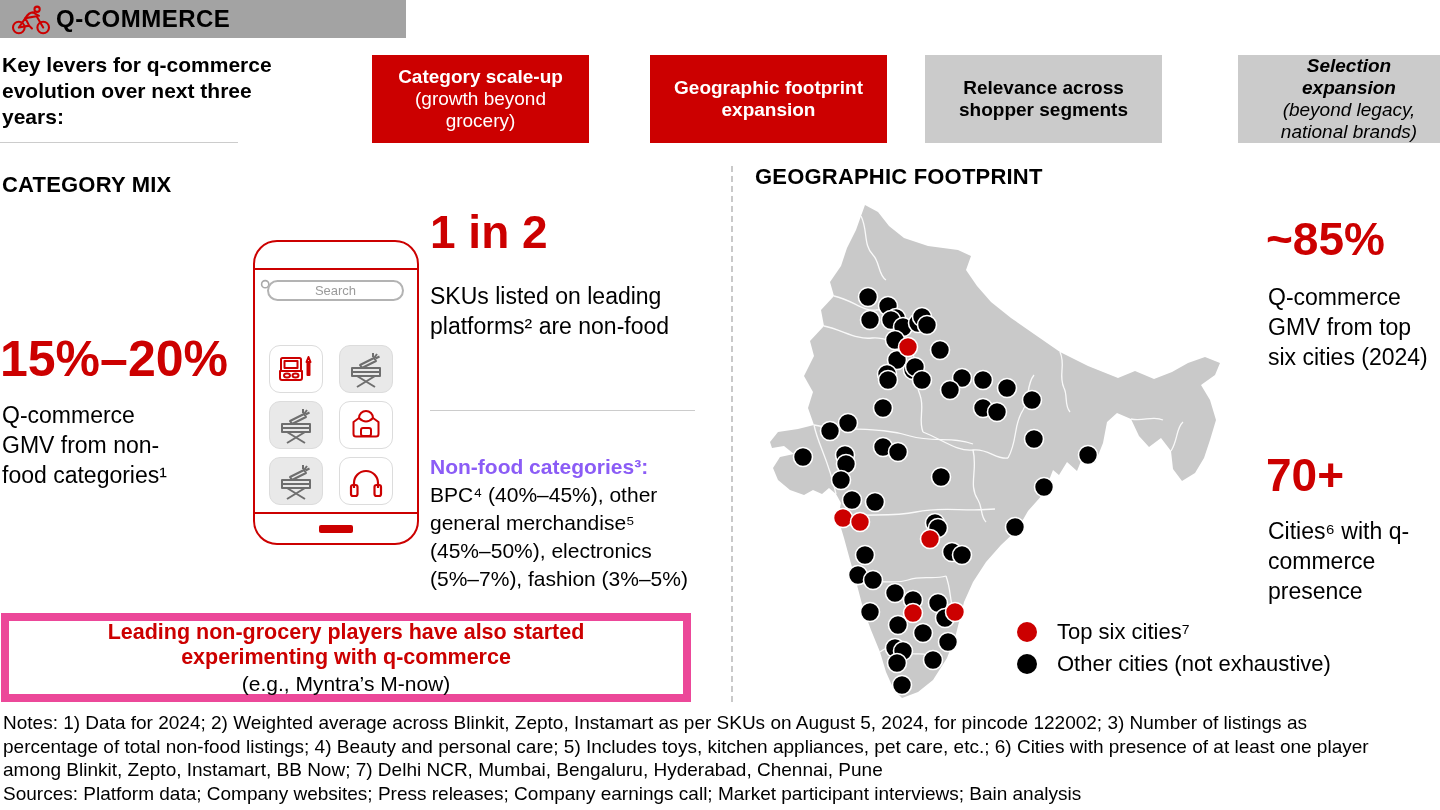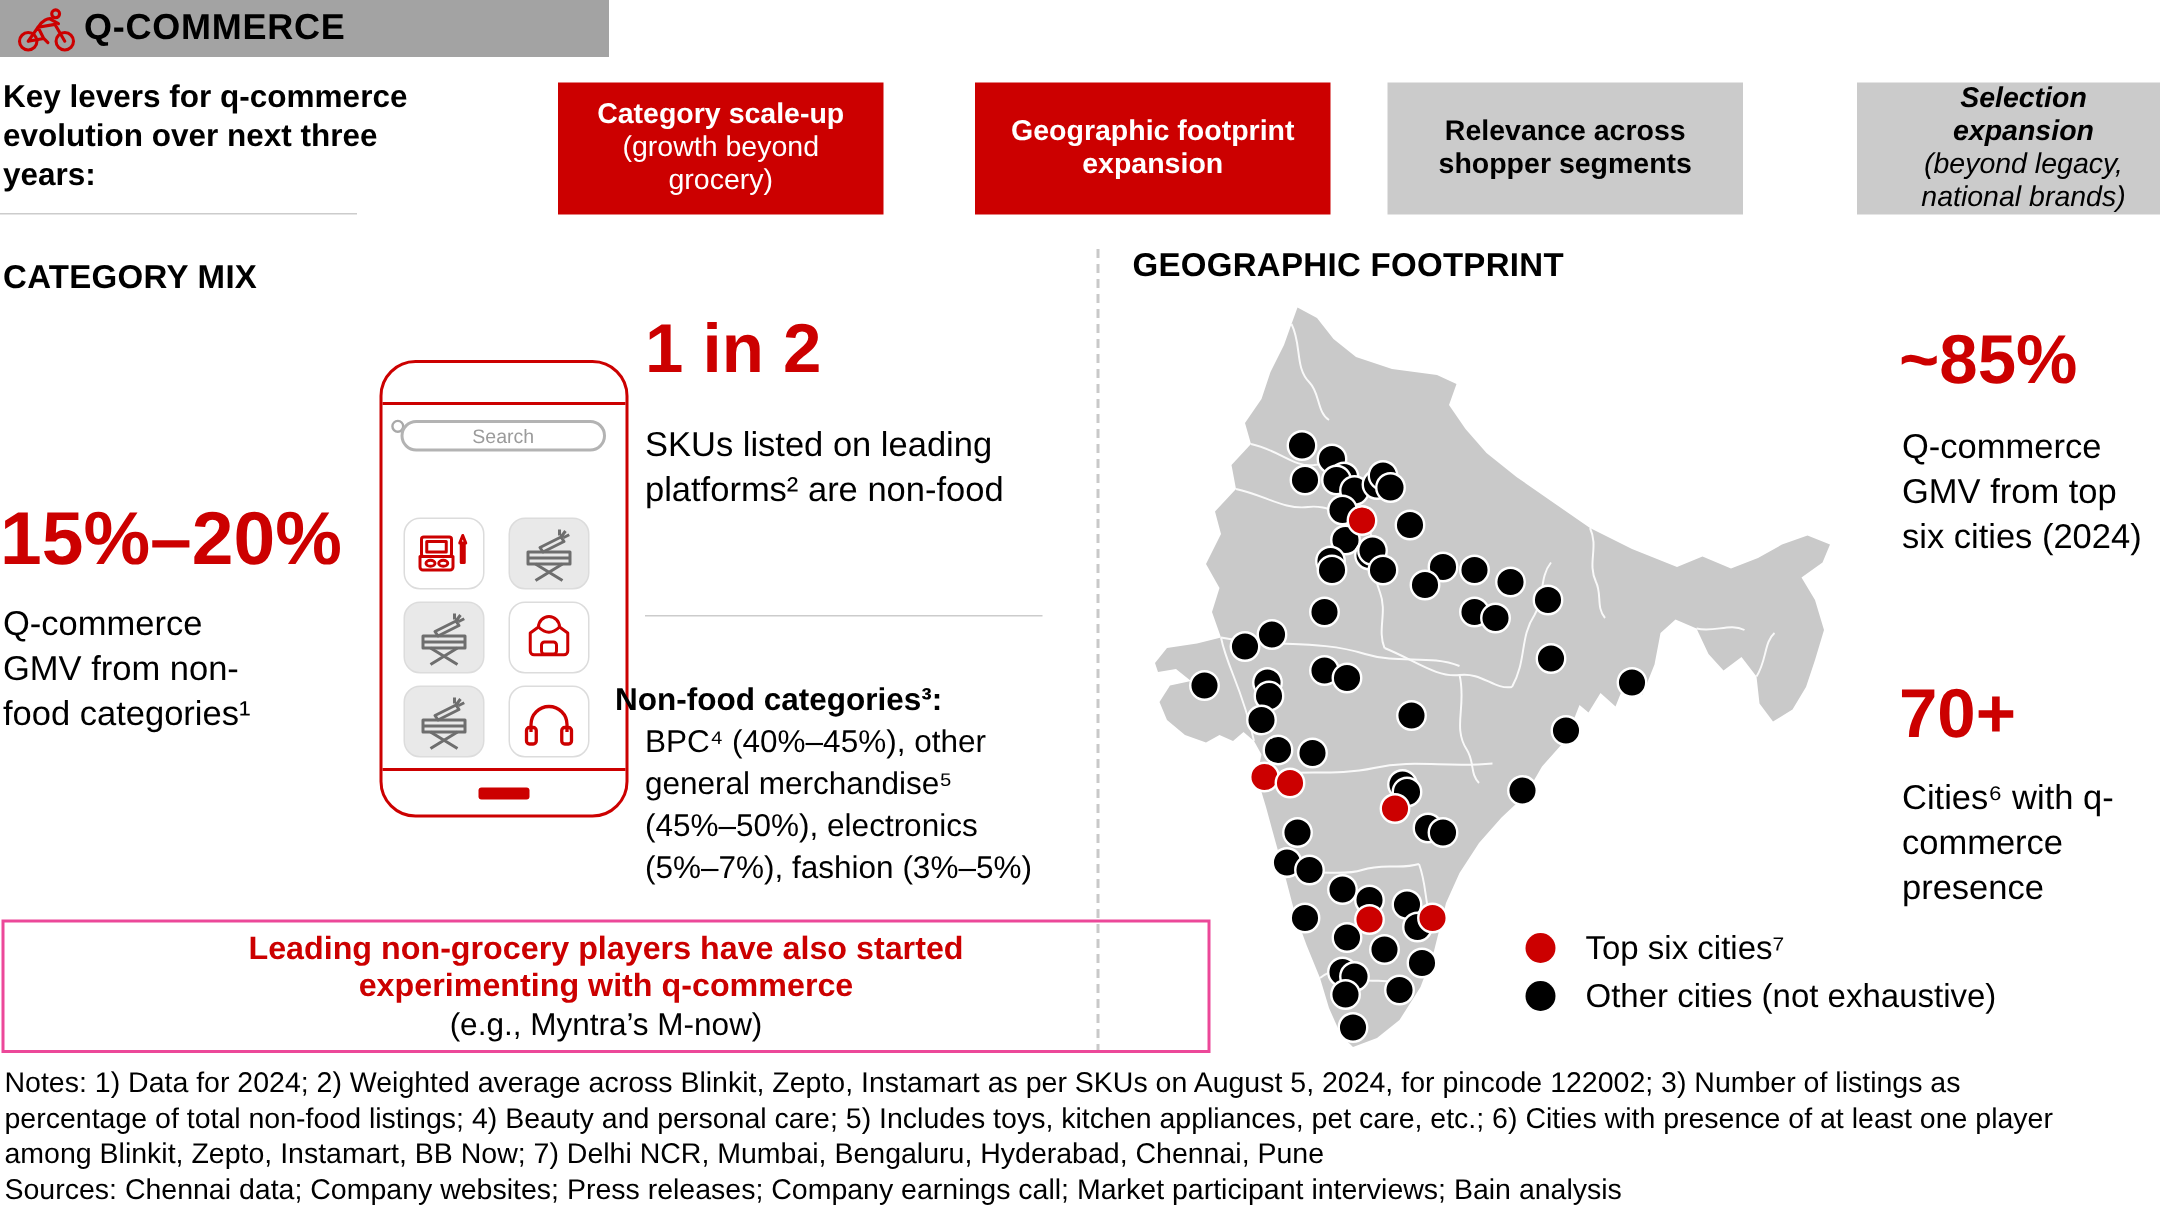--- a/index.html
+++ b/index.html
@@ -29,21 +29,21 @@
   .homebtn{position:absolute;left:50%;transform:translateX(-50%);bottom:10px;width:34px;height:8px;background:#cc0000;border-radius:2px;}
   .searchpill{position:absolute;left:12px;top:38px;width:137px;height:21px;border:2px solid #b3b3b3;border-radius:12px;
          box-sizing:border-box;color:#9b9b9b;font-size:13px;text-align:center;line-height:17px;background:#fff;}
   .mag{position:absolute;left:5px;top:37px;}
   .delivery{position:absolute;left:0;top:66px;width:100%;text-align:center;font-size:12.5px;font-weight:bold;line-height:15px;}
   .tile{position:absolute;width:54px;height:48px;border-radius:11px;box-sizing:border-box;
         display:flex;align-items:center;justify-content:center;}
   .tile.white{background:#fff;border:1.5px solid #dcdcdc;}
   .tile.grayt{background:#e9e9e9;border:1.5px solid #dcdcdc;}
   
-  .callout{left:1px;top:613px;width:806px;height:89px;border:2px solid #ec4899;box-sizing:border-box;
+  .callout{left:1px;top:613px;width:690px;height:89px;border:8px solid #ec4899;box-sizing:border-box;
            display:flex;flex-direction:column;align-items:center;justify-content:center;text-align:center;}
   .callout .r{color:#cc0000;font-weight:bold;font-size:21.5px;line-height:25px;width:560px;}
   .callout .b{font-size:21px;line-height:25px;margin-top:1px;}
   
   .legend-row{display:flex;align-items:center;}
   .swatch{width:20px;height:20px;border-radius:50%;margin-right:20px;flex:0 0 auto;}
   .legend-label{font-size:22px;}
   
   .notes{left:3px;top:711px;width:1436px;font-size:19px;line-height:23.5px;}
 </style>
@@ -151,21 +151,21 @@
       </svg>
     </div>
 
     <div class="phone-bottom"></div>
     <div class="homebtn"></div>
   </div>
 
   <div class="abs bigstat" style="left:430px;top:205px;font-size:46px;">1 in 2</div>
   <div class="abs label" style="left:430px;top:281px;width:255px;">SKUs listed on leading platforms² are non-food</div>
   <div class="abs hrule" style="left:430px;top:410px;width:265px;"></div>
-  <div class="abs" style="left:410px;top:455px;font-size:21px;font-weight:bold;color:#000000;">Non-food categories³:</div>
+  <div class="abs" style="left:430px;top:455px;font-size:21px;font-weight:bold;color:#8b5cf6;">Non-food categories³:</div>
   <div class="abs" style="left:430px;top:481px;width:258px;font-size:21px;line-height:28px;">BPC⁴ (40%–45%), other general merchandise⁵ (45%–50%), electronics (5%–7%), fashion (3%–5%)</div>
 
   <div class="abs callout">
     <div class="r">Leading non-grocery players have also started experimenting with q-commerce</div>
     <div class="b">(e.g., Myntra’s M-now)</div>
   </div>
 
   <svg class="abs" style="left:768px;top:200px;" width="460" height="500" viewBox="0 0 460 500">
     <path fill="#c9c9c9" stroke="none" d="
       M 97,5 L 110,12 L 121,26 L 136,38 L 160,46 L 190,50
@@ -282,16 +282,16 @@
   </div>
   <div class="abs legend-row" style="left:1017px;top:651px;">
     <span class="swatch" style="background: rgb(0, 0, 0);"></span>
     <span class="legend-label">Other cities (not exhaustive)</span>
   </div>
 
   <div class="abs notes">
     <div>Notes: 1) Data for 2024; 2) Weighted average across Blinkit, Zepto, Instamart as per SKUs on August 5, 2024, for pincode 122002; 3) Number of listings as</div>
     <div>percentage of total non-food listings; 4) Beauty and personal care; 5) Includes toys, kitchen appliances, pet care, etc.; 6) Cities with presence of at least one player</div>
     <div>among Blinkit, Zepto, Instamart, BB Now; 7) Delhi NCR, Mumbai, Bengaluru, Hyderabad, Chennai, Pune</div>
-    <div>Sources: Chennai data; Company websites; Press releases; Company earnings call; Market participant interviews; Bain analysis</div>
+    <div>Sources: Platform data; Company websites; Press releases; Company earnings call; Market participant interviews; Bain analysis</div>
   </div>
 
 </div>
 
 </body></html>

